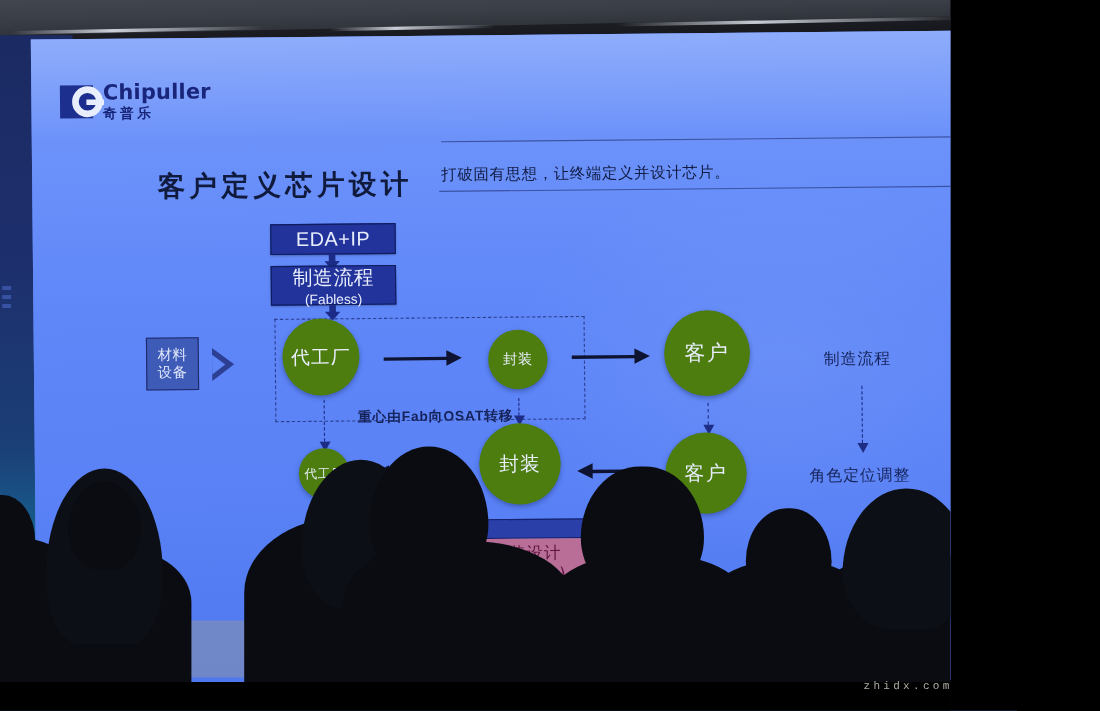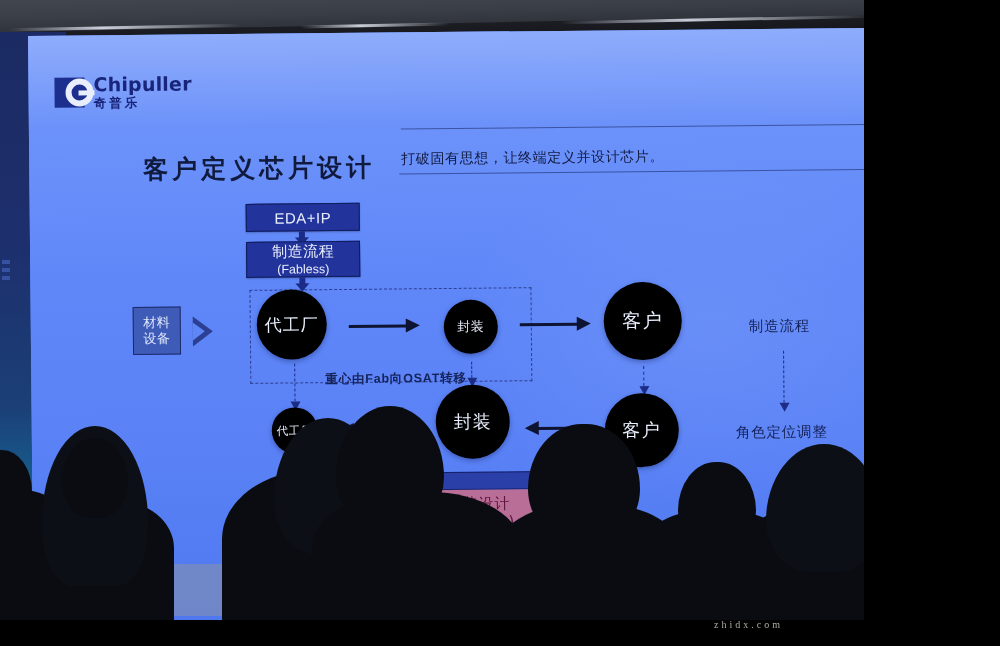--- a/index.html
+++ b/index.html
@@ -57,37 +57,37 @@
   .rule.top{width:545px;margin-left:2px;}
   .rule.bot{width:556px;margin-top:44px;}
   .subtitle{position:absolute;left:2px;top:22px;font-size:14px;color:#111b42;letter-spacing:.6px;}
 
   
   .diagram{position:absolute;left:0;top:0;width:972px;height:590px;}
 
   .box{position:absolute;background:#22349b;color:#e8eefd;display:flex;flex-direction:column;
        align-items:center;justify-content:center;text-align:center;
        border:1px solid #0f1c5e;box-shadow:0 1px 2px rgba(0,0,0,.25);}
-  .box .l1{font-size:15px;letter-spacing:.5px;}
+  .box .l1{font-size:18px;letter-spacing:.5px;}
   .box .l2{font-size:12.5px;margin-top:1px;}
 
   #box-eda{left:216px;top:170px;width:112px;height:26px;}
   #box-fab{left:216px;top:208px;width:112px;height:34px;}
 
   .dn-arrow{position:absolute;width:0;height:0;}
   .dn-arrow i{display:block;position:absolute;left:-3px;top:0;width:6px;height:7px;background:#1b2b87;}
   .dn-arrow b{display:block;position:absolute;left:-7px;top:6px;width:0;height:0;
               border-left:7px solid transparent;border-right:7px solid transparent;border-top:8px solid #1b2b87;}
   #dn1{left:272px;top:198px;}
   #dn2{left:272px;top:244px;}
 
   .dashed-box{position:absolute;left:219px;top:256px;width:280px;height:92px;
               border:1.4px dashed #2c3f92;}
 
-  .circ{position:absolute;border-radius:50%;background:#000000;color:#e9effd;
+  .circ{position:absolute;border-radius:50%;background:#4d7c0f;color:#e9effd;
         display:flex;align-items:center;justify-content:center;text-align:center;
         box-shadow:0 2px 5px rgba(10,20,70,.35);}
   #c-fab1{left:226px;top:256px;width:70px;height:70px;font-size:17px;letter-spacing:1px;}
   #c-pkg1{left:413px;top:268px;width:54px;height:54px;font-size:13px;letter-spacing:.5px;}
   #c-cus1{left:573px;top:252px;width:78px;height:78px;font-size:19px;letter-spacing:1.5px;}
   #c-fab2{left:240px;top:374px;width:46px;height:46px;font-size:11.5px;letter-spacing:.5px;}
   #c-pkg2{left:404px;top:353px;width:74px;height:74px;font-size:18px;letter-spacing:1px;}
   #c-cus2{left:573px;top:363px;width:74px;height:74px;font-size:18px;letter-spacing:1.5px;}
 
   .matbox{position:absolute;left:102px;top:272px;width:46px;height:46px;background:#3f5bb8;
@@ -150,23 +150,23 @@
   .hair{position:absolute;background:#0d0f16;border-radius:50% 50% 38% 38%/60% 60% 40% 40%;}
 
   .floor{position:absolute;left:0;bottom:0;width:1000px;height:26px;background:#000;}
   .desk{position:absolute;background:#7b7a72;opacity:.55;border-radius:3px;}
 
   
   .seat{position:absolute;background:#9b9a90;opacity:.42;border-radius:6px;}
 
   
   .wm{position:absolute;right:14px;bottom:16px;width:140px;height:68px;opacity:.80;}
-  .wm-txt{position:absolute;left:4px;bottom:0;width:140px;text-align:left;
+  .wm-txt{position:absolute;left:16px;bottom:0;width:140px;text-align:right;
           font-size:10px;letter-spacing:3px;color:#d9d5c8;
-          font-family:Liberation Serif, serif;}
+          font-family:Liberation Mono, monospace;}
   .wm-cn{position:absolute;left:0;top:2px;width:140px;text-align:center;font-size:30px;
          font-weight:bold;color:rgba(236,233,222,.92);letter-spacing:2px;
          -webkit-text-stroke:0px;}
 </style>
 </head>
 <body>
 
 <div id="stage">
 
   <div class="room-bg"></div>

